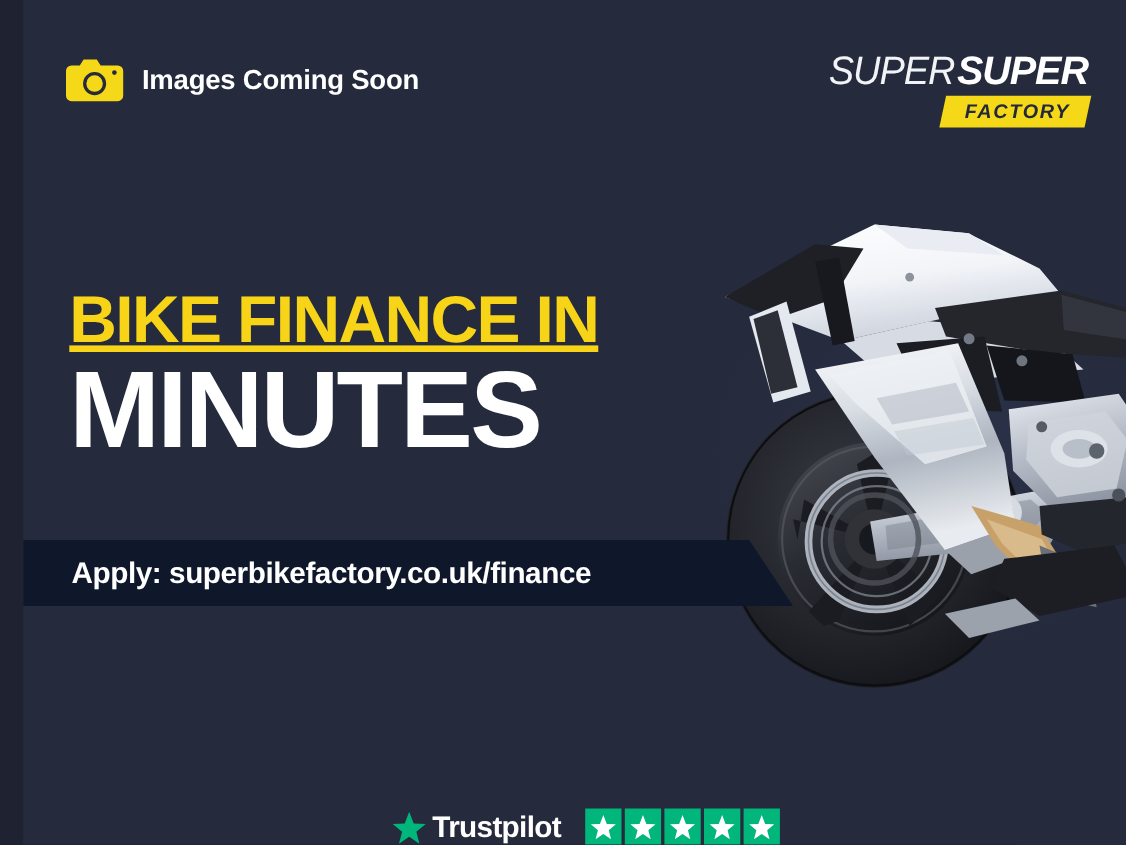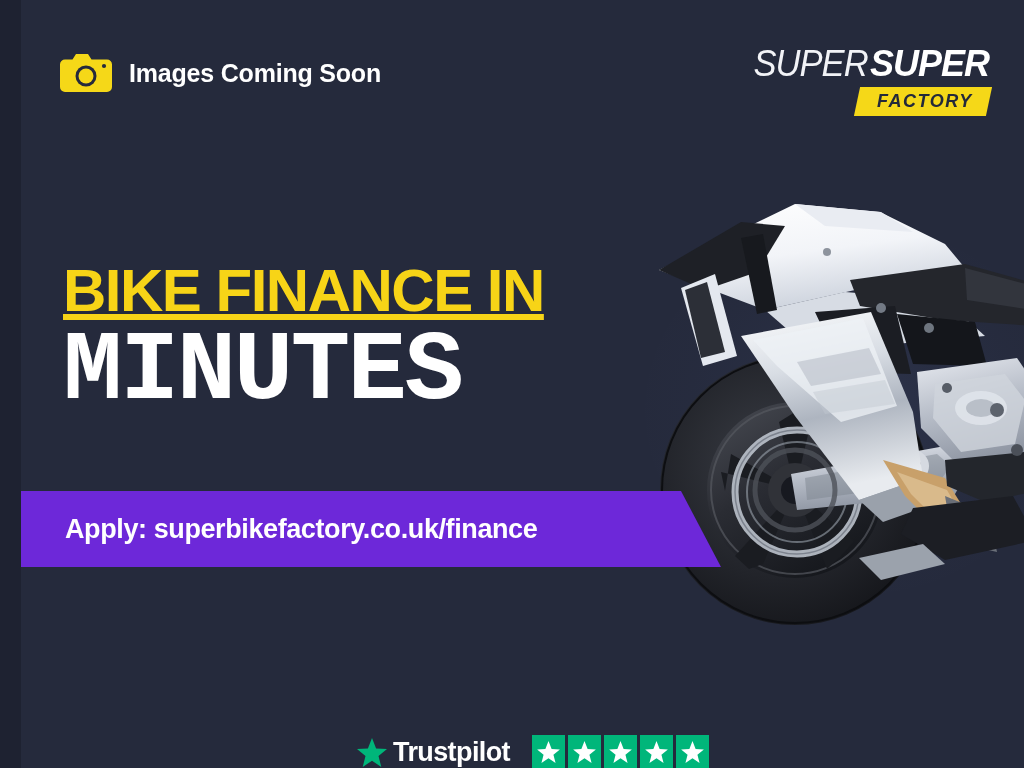--- a/index.html
+++ b/index.html
@@ -117,31 +117,30 @@
     text-decoration: underline;
   }
   .hero-line2 {
     color: #ffffff;
     font-size: 99px;
     font-weight: bold;
     line-height: 0.95;
     letter-spacing: -2.5px;
     white-space: nowrap;
     margin: 4px 0 0 0;
-    font-family: Liberation Mono, monospace;
   }
 
   
   .apply-banner {
     position: absolute;
     left: 0;
     top: 491px;
     width: 700px;
-    height: 76px;
-    background: #6d28d9;
+    height: 60px;
+    background: #0f172a;
     clip-path: polygon(0 0, 660px 0, 700px 100%, 0 100%);
     display: flex;
     align-items: center;
     z-index: 6;
   }
   .apply-text {
     color: #ffffff;
     font-size: 27px;
     font-weight: bold;
     letter-spacing: -0.4px;

